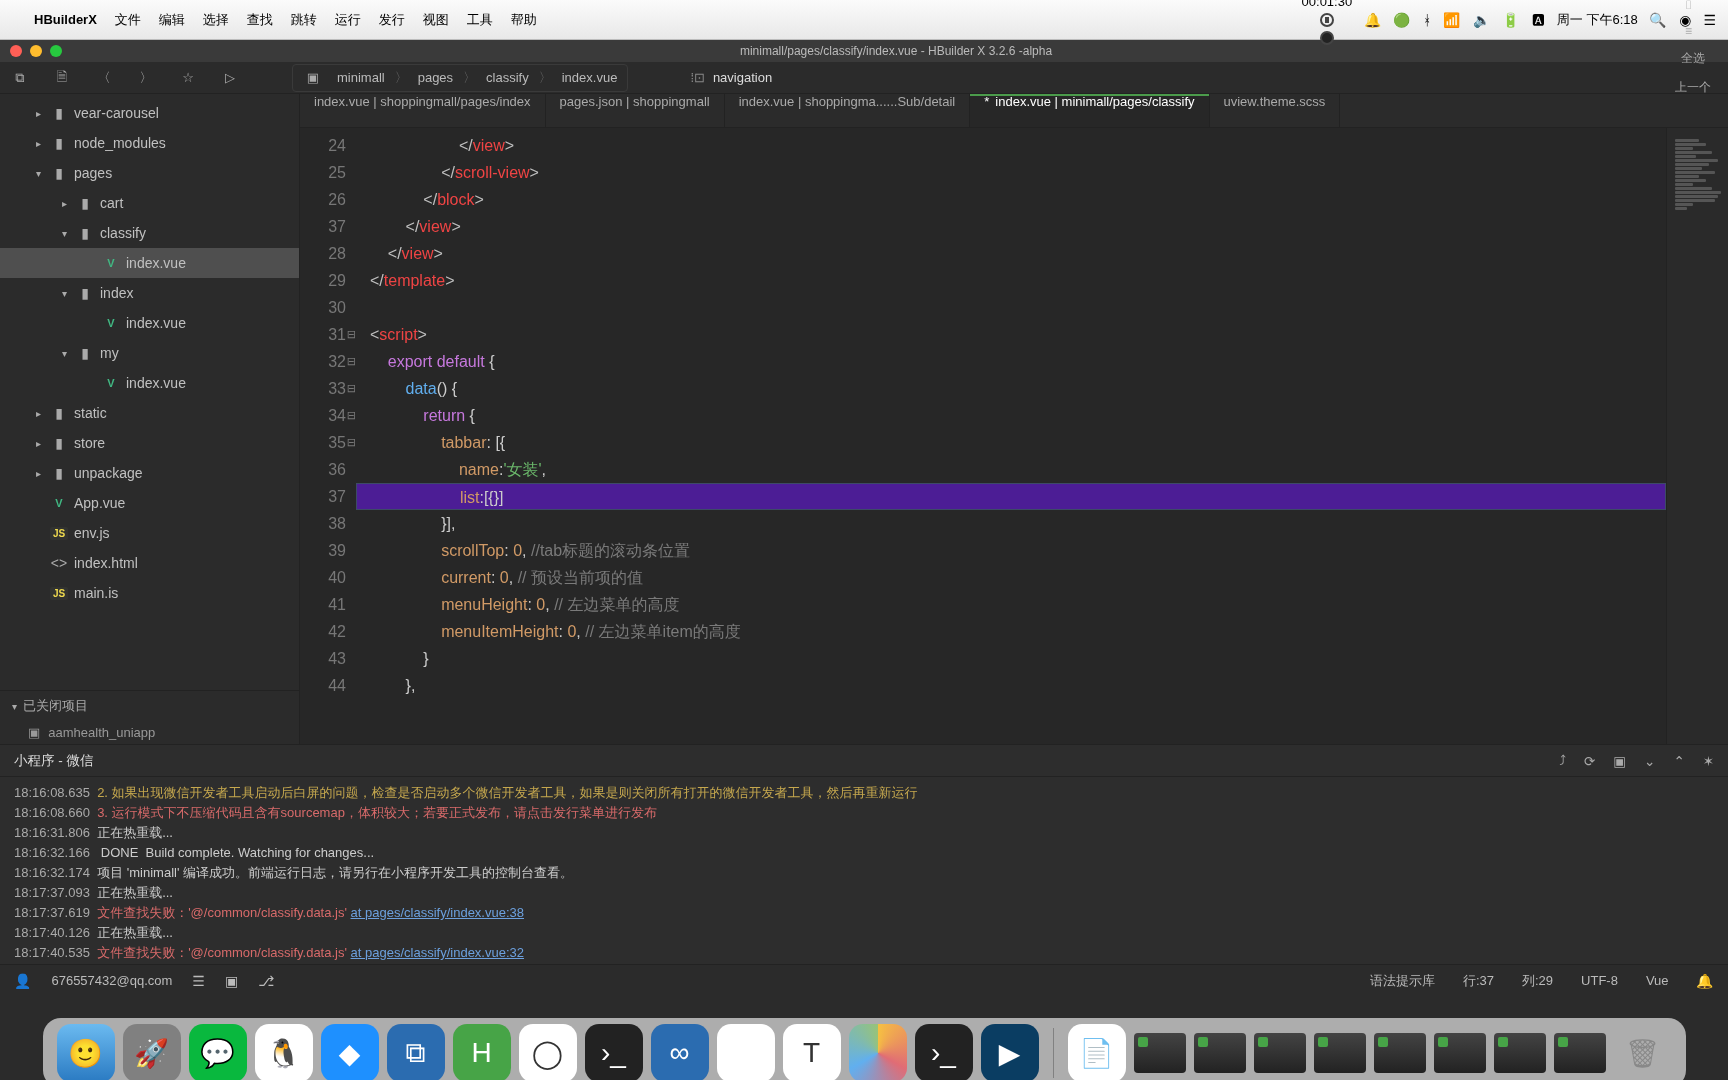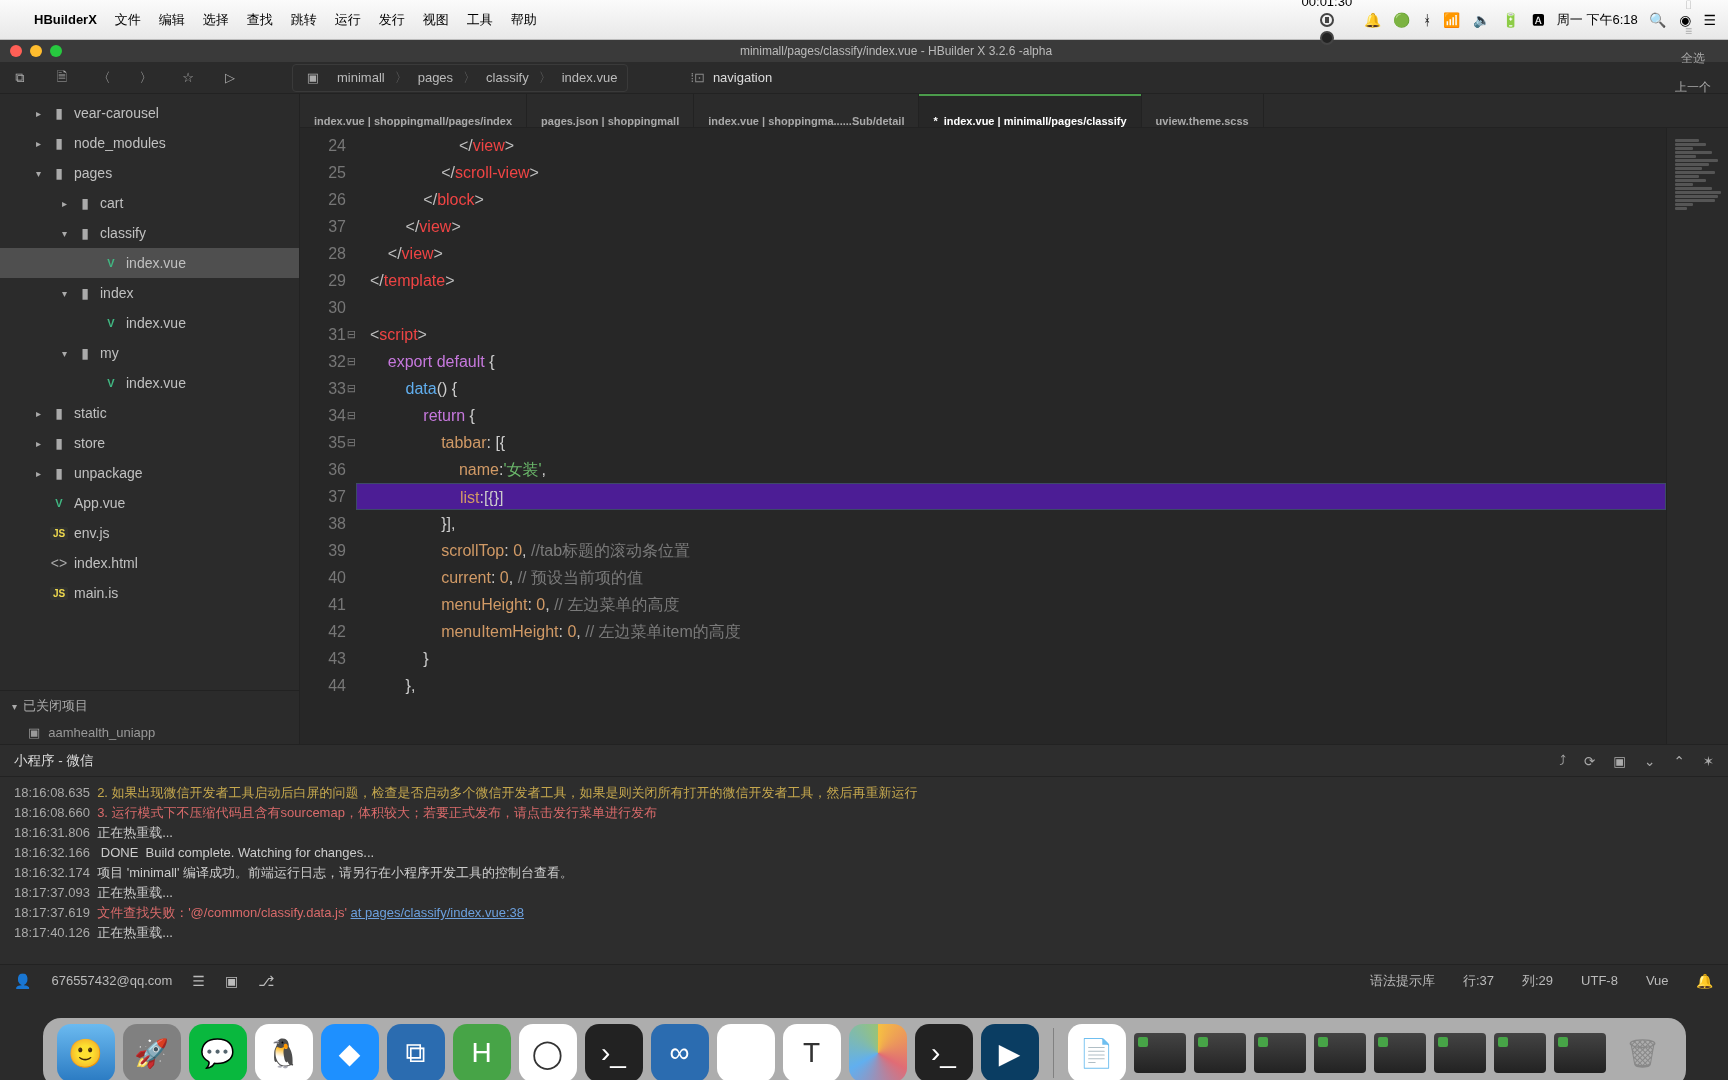--- a/index.html
+++ b/index.html
@@ -122,28 +122,27 @@
       height: 34px;
       display: flex;
       align-items: stretch;
       background: #2b2b2b;
       border-bottom: 1px solid #222;
       overflow: hidden;
     }
     .tab {
       padding: 0 14px;
       display: flex;
-      align-items: flex-end;
+      align-items: flex-start;
       color: #aaa;
-      font-size: 11px;
+      font-size: 13px;
       border-right: 1px solid #222;
       cursor: pointer;
       max-width: 260px;
       white-space: nowrap;
-      font-weight: bold;
     }
     .tab.active { background: #272727; color: #fff; position: relative;}
     .tab.active::before { content:""; position:absolute; top:0; left:0; right:0; height:2px; background:#4b9b4b; }
     .tab .dirty { margin-right: 6px; color:#fff;}
     .code-wrap {
       flex: 1;
       display: flex;
       font-family: Menlo, Monaco, monospace;
       font-size: 16px;
       position: relative;
@@ -528,20 +527,21 @@
   </div>
   <div class="console-body" id="console-body">
       <div class="cln"><span class="ts">18:16:08.635  </span><span class="warn">2. 如果出现微信开发者工具启动后白屏的问题，检查是否启动多个微信开发者工具，如果是则关闭所有打开的微信开发者工具，然后再重新运行</span></div>
       <div class="cln"><span class="ts">18:16:08.660  </span><span class="err">3. 运行模式下不压缩代码且含有sourcemap，体积较大；若要正式发布，请点击发行菜单进行发布</span></div>
       <div class="cln"><span class="ts">18:16:31.806  </span><span class="info">正在热重载...</span></div>
       <div class="cln"><span class="ts">18:16:32.166  </span><span class="info"> DONE  Build complete. Watching for changes...</span></div>
       <div class="cln"><span class="ts">18:16:32.174  </span><span class="info">项目 'minimall' 编译成功。前端运行日志，请另行在小程序开发工具的控制台查看。</span></div>
       <div class="cln"><span class="ts">18:17:37.093  </span><span class="info">正在热重载...</span></div>
       <div class="cln"><span class="ts">18:17:37.619  </span><span class="err">文件查找失败：'@/common/classify.data.js' </span><span class="link">at pages/classify/index.vue:38</span></div>
       <div class="cln"><span class="ts">18:17:40.126  </span><span class="info">正在热重载...</span></div>
+      <div class="cln"><span class="ts">18:17:40.535  </span><span class="err">文件查找失败：'@/common/classify.data.js' </span><span class="link">at pages/classify/index.vue:32</span></div>
     </div>
 </div>
 
 <div class="statusbar">
   <div class="left">
     <span class="ic">👤</span>
     <span>676557432@qq.com</span>
     <span class="ic">☰</span>
     <span class="ic">▣</span>
     <span class="ic">⎇</span>

